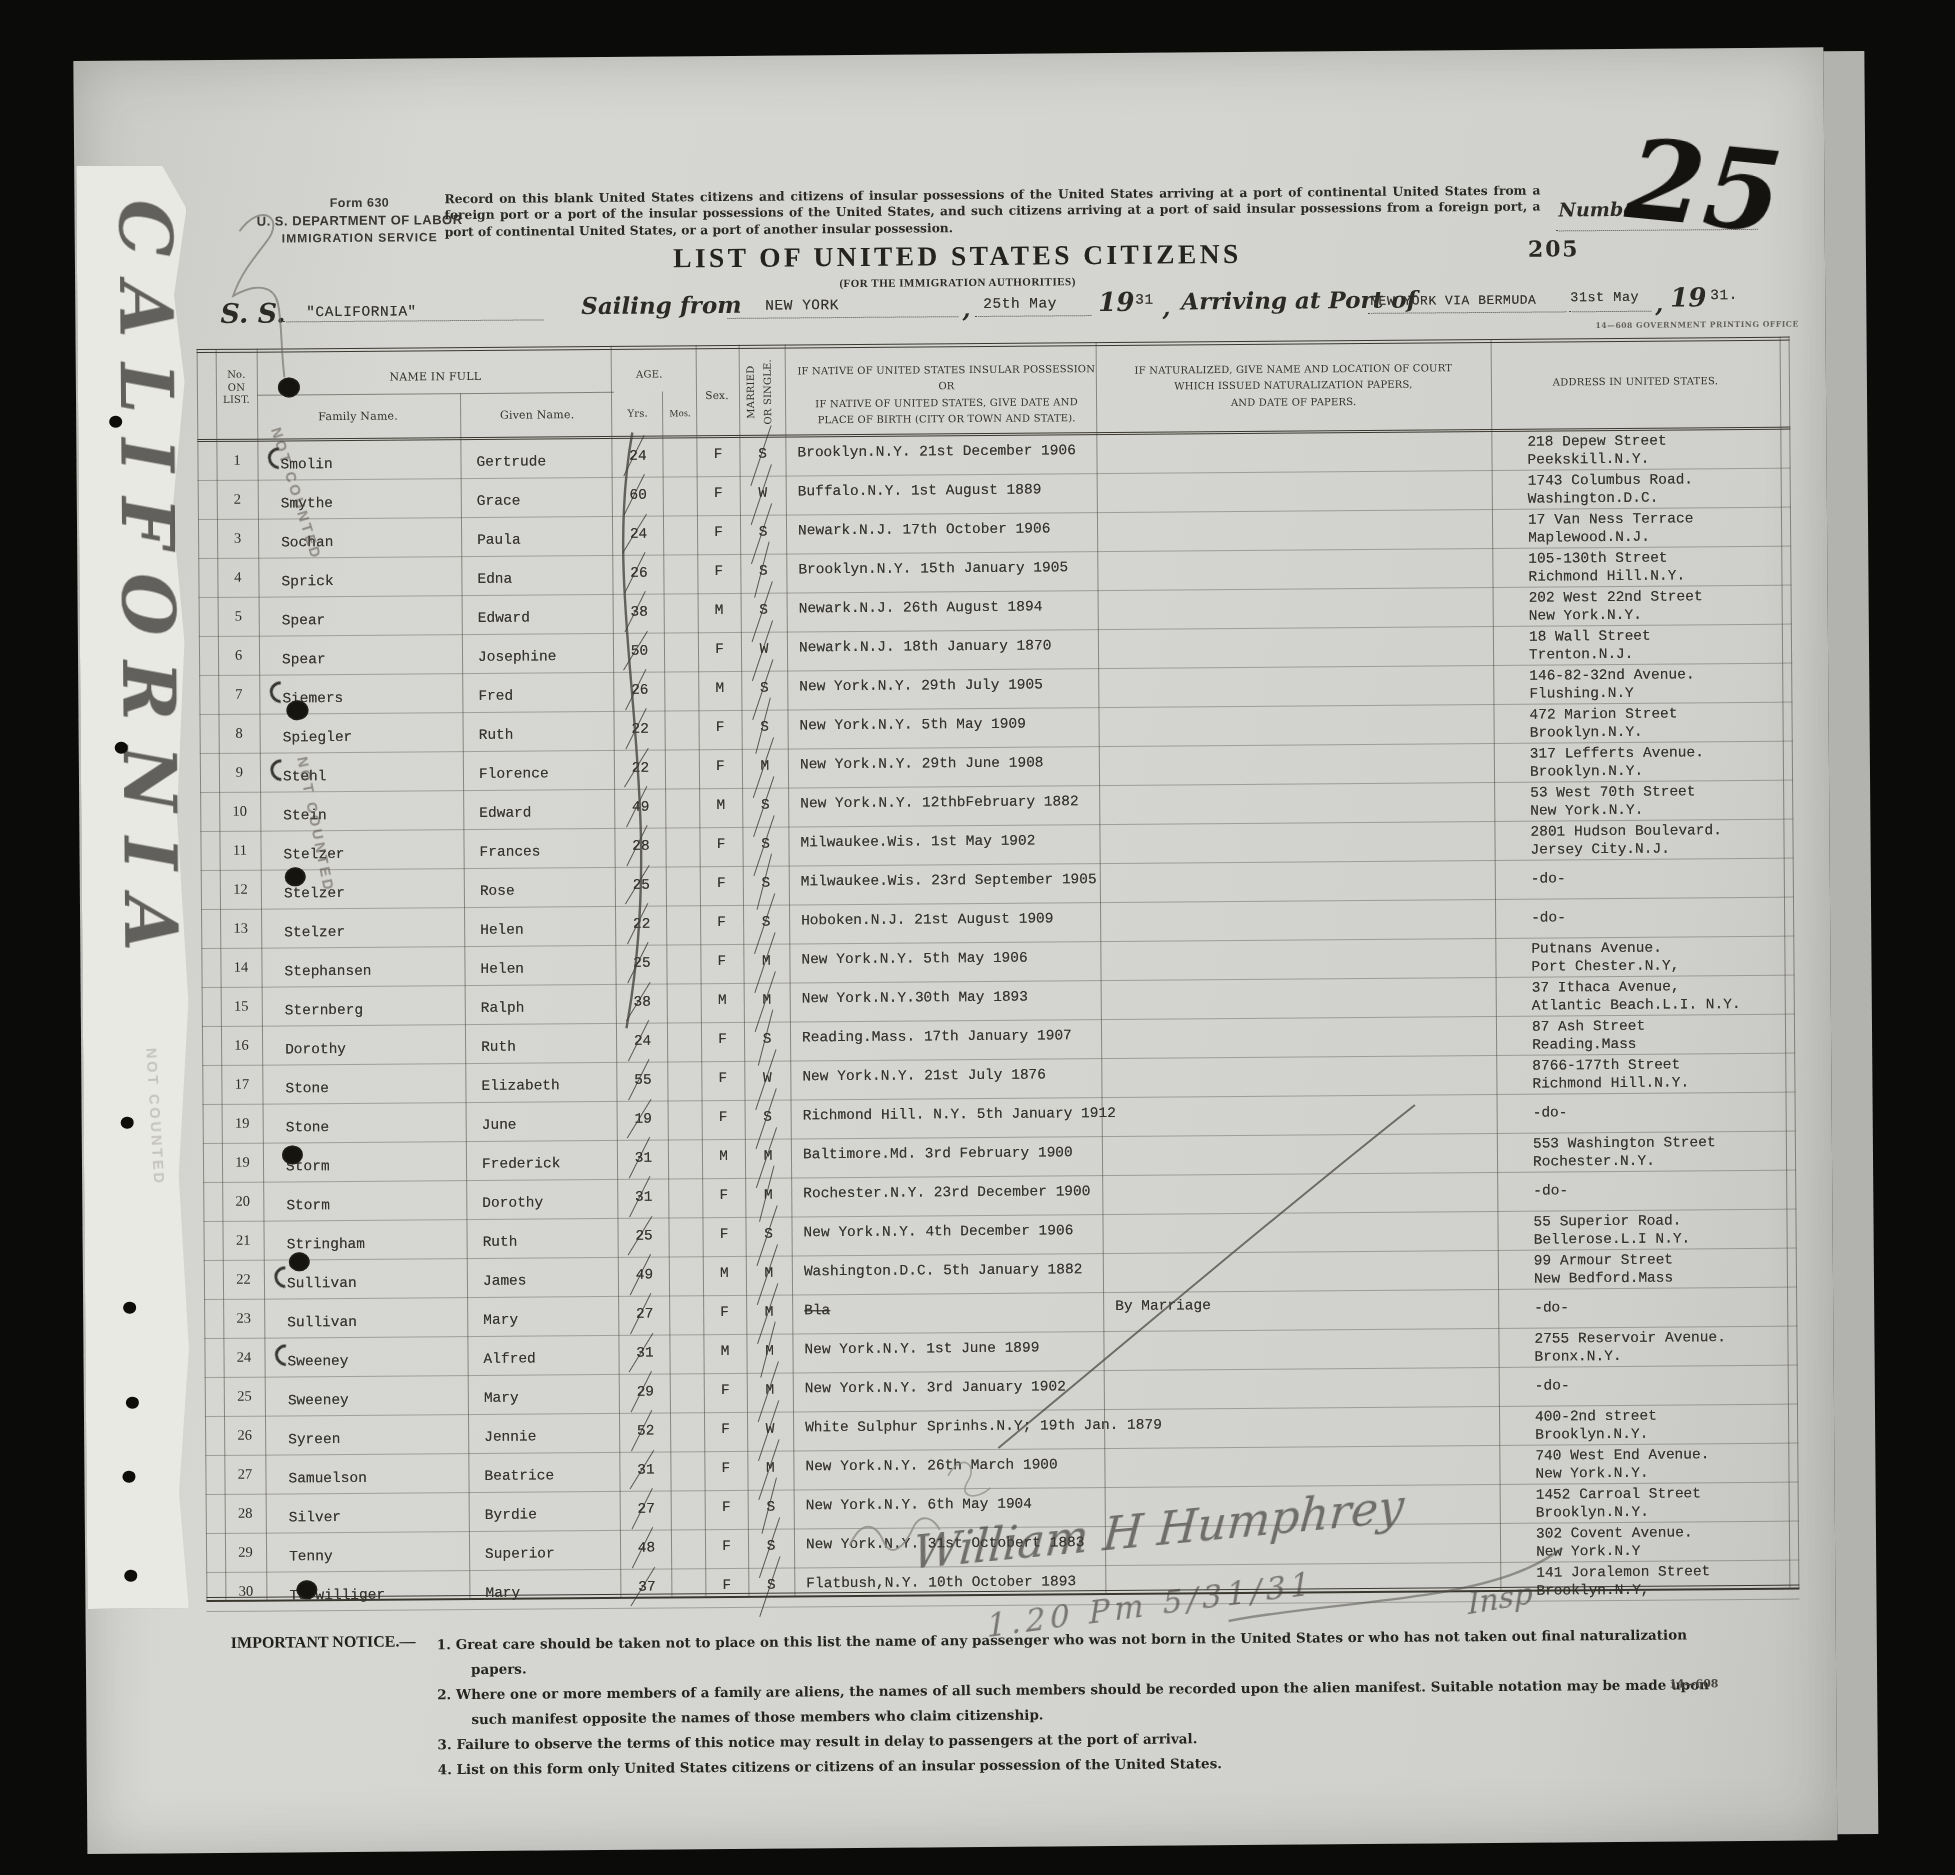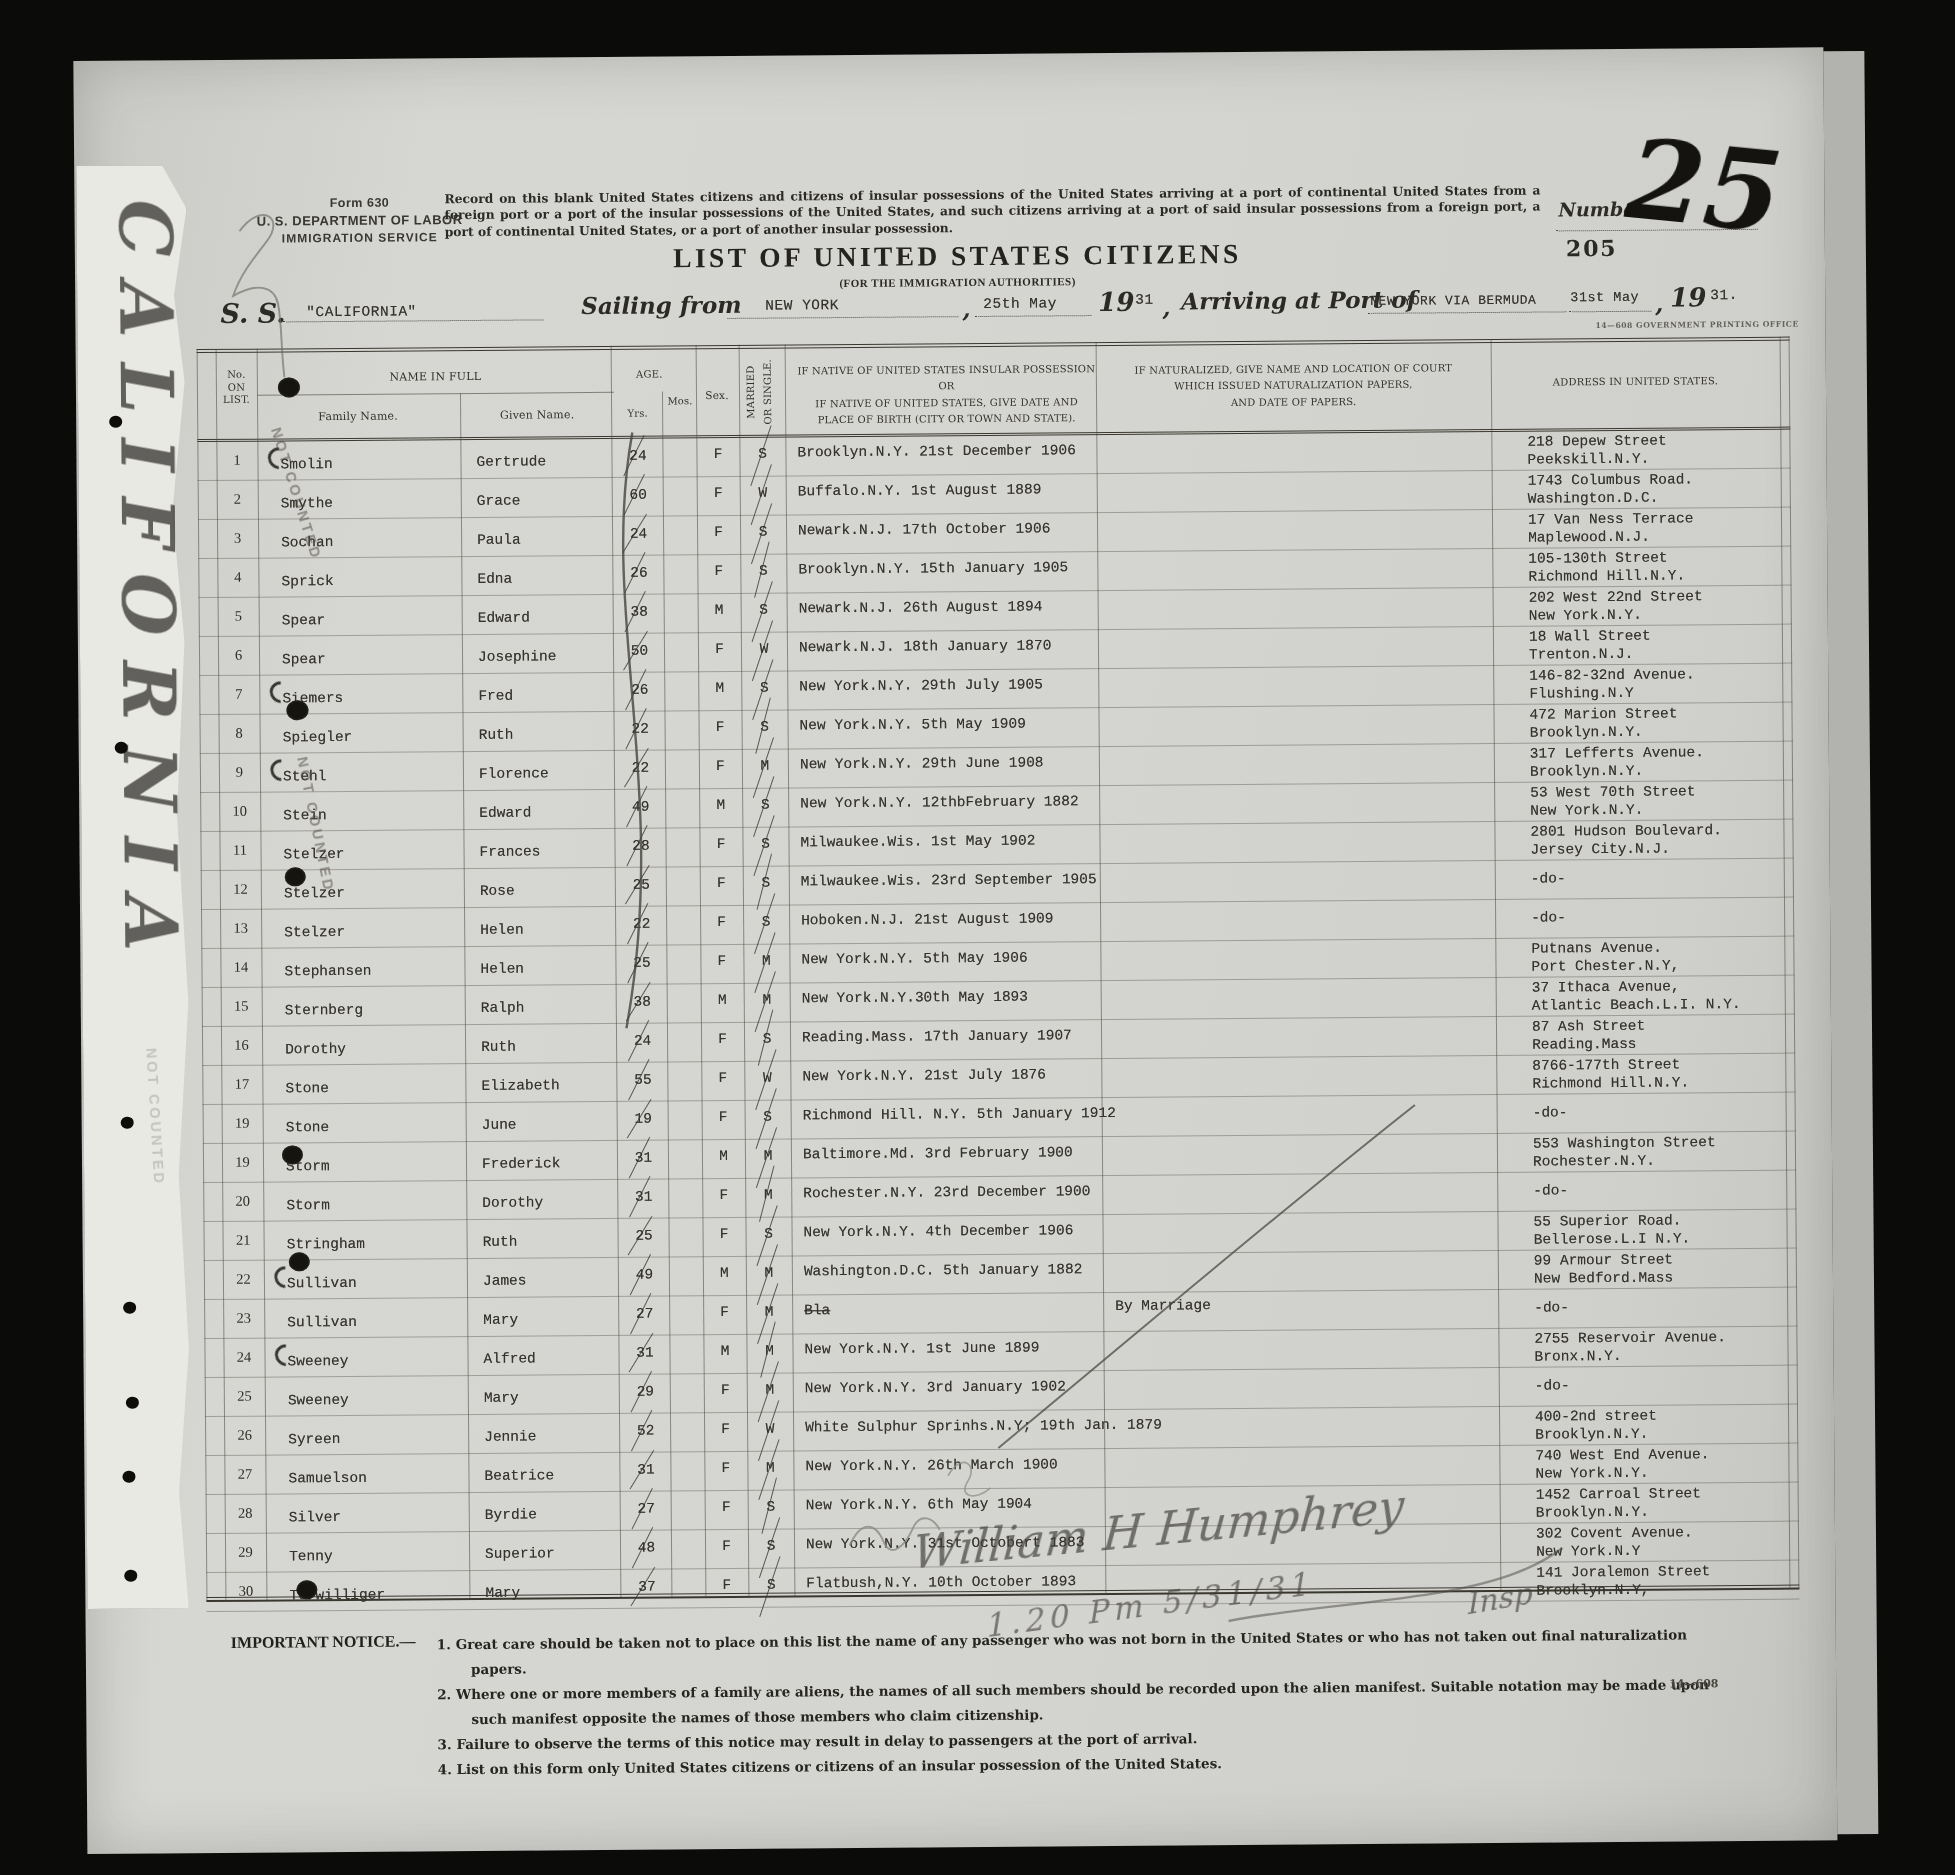--- a/index.html
+++ b/index.html
@@ -23,21 +23,21 @@
   .form-id .l1{font-size:12.5px;font-weight:700;letter-spacing:0.5px;}
   .form-id .l2{font-size:13px;font-weight:700;margin-top:2.9px;letter-spacing:0.5px;}
   .form-id .l3{font-size:12px;font-weight:700;margin-top:2.9px;letter-spacing:1px;}
   .intro{position:absolute;left:451px;top:187px;width:1096px;font-weight:700;font-size:12.3px;
     line-height:16.4px;color:#2c2a24;text-align:justify;font-family:"DejaVu Serif",serif;}
   .number-label{position:absolute;left:1565px;top:203px;font:italic 700 19px "DejaVu Serif",serif;color:#2e2c27;}
   .number-dots{position:absolute;left:1562px;top:235px;width:202px;border-bottom:1.4px dotted #55524b;}
   .number-value{position:absolute;left:1634px;top:126px;font:italic 700 111px "DejaVu Serif",serif;
     color:#141310;transform:rotate(6deg);filter:blur(0.7px);}
   .stamp-205{position:absolute;left:1534px;top:240px;font:700 22px "DejaVu Serif",serif;
-    letter-spacing:1.9px;color:#2a2923;margin-left:38px;}
+    letter-spacing:1.9px;color:#2a2923;}
   .page-title{position:absolute;left:602px;top:240px;width:723px;text-align:center;
     font:700 27.5px "Liberation Serif",serif;letter-spacing:3.4px;color:#24231e;}
   .page-subtitle{position:absolute;left:602px;top:276px;width:723px;text-align:center;
     font:700 11px "Liberation Serif",serif;letter-spacing:0.5px;color:#2c2a24;}
 
   .ss-line{position:absolute;left:0;top:288px;width:1955px;height:44px;}
   .ss-line .lbl{position:absolute;font:italic 700 23px "DejaVu Serif",serif;color:#2b2a25;}
   .ss-line .fill{position:absolute;border-bottom:1.4px dotted #4d4a43;height:25px;}
   .typed{font-family:"Liberation Mono",monospace;color:#35332c;text-shadow:0 0 0.5px rgba(40,38,32,.55);}
   .ss-line .typed{position:absolute;font-size:14.5px;letter-spacing:0.5px;}
@@ -158,21 +158,21 @@
         <div class="hc smallcaps" style="left:19px;top:20px;width:41px;line-height:12.5px;">
           <span>No.</span><br>
           <span>ON</span><br>
           <span>LIST.</span>
         </div>
         <div class="hc" style="left:60px;top:23px;width:357px;font-size:11px;">NAME IN FULL</div>
         <div class="hc smallcaps" style="left:60px;top:62px;width:202px;font-size:11px;">Family Name.</div>
         <div class="hc smallcaps" style="left:263px;top:62px;width:154px;font-size:11px;">Given Name.</div>
         <div class="hc" style="left:414px;top:23px;width:77px;">AGE.</div>
         <div class="hc smallcaps" style="left:414px;top:62px;width:53px;">Yrs.</div>
-        <div class="hc smallcaps" style="left:465px;top:50px;width:36px;">Mos.</div>
+        <div class="hc smallcaps" style="left:465px;top:62px;width:36px;font-family:Liberation Serif, serif;">Mos.</div>
         <div class="hc smallcaps" style="left:497px;top:44px;width:46px;font-size:10.6px;">Sex.</div>
         <div class="hc vert" style="left:548px;top:8.7px;height:77px;">MARRIED</div>
         <div class="hc vert" style="left:565px;top:8.7px;height:77px;">OR SINGLE.</div>
         <div class="hc" style="left:600px;top:19px;width:299px;line-height:16.4px;">
           <span>IF NATIVE OF UNITED STATES INSULAR POSSESSION OR</span><br>
           <span>IF NATIVE OF UNITED STATES, GIVE DATE AND</span><br>
           <span>PLACE OF BIRTH (CITY OR TOWN AND STATE).</span>
         </div>
         <div class="hc" style="left:899px;top:21px;width:395px;line-height:16.4px;">
           <span>IF NATURALIZED, GIVE NAME AND LOCATION OF COURT</span><br>

